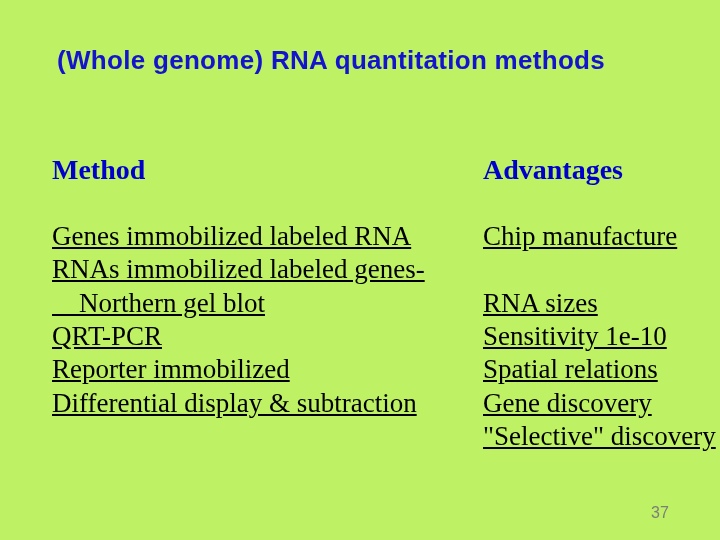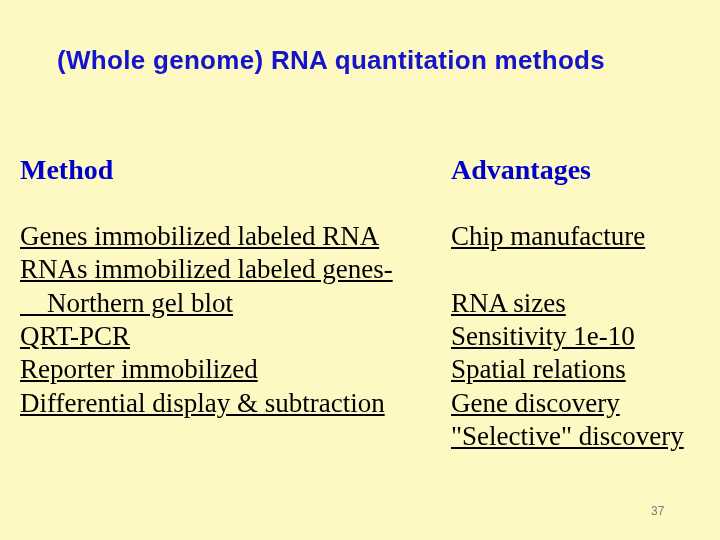--- a/index.html
+++ b/index.html
@@ -1,20 +1,20 @@
 <!DOCTYPE html>
 <html><head>
 <meta charset="utf-8">
 <style>
   html, body { margin: 0; padding: 0; }
   .slide {
     position: relative;
     width: 720px;
     height: 540px;
-    background: #fef9c3;
+    background: #bef264;
     overflow: hidden;
     font-family: "Liberation Serif", serif;
     color: #000000;
   }
   .slide-title {
     position: absolute;
     left: 57px;
     top: 45px;
     font-family: "Liberation Sans", sans-serif;
     font-weight: bold;
@@ -26,20 +26,21 @@
   }
   .columns {
     position: absolute;
     top: 153px;
     left: 0;
     width: 720px;
   }
   .col {
     position: absolute;
     top: 0;
+    margin-left: 32px;
   }
   .col-method { left: 20px; width: 430px; }
   .col-advantages { left: 451px; width: 265px; }
   .col-header {
     height: 33.4px;
     line-height: 33.4px;
     font-size: 28px;
     font-weight: bold;
     color: #0000CC;
     white-space: pre;
@@ -49,21 +50,21 @@
     line-height: 33.4px;
     font-size: 27px;
     white-space: pre;
     text-decoration: underline;
   }
   .page-number {
     position: absolute;
     left: 651px;
     top: 504px;
     font-family: "Liberation Sans", sans-serif;
-    font-size: 12px;
+    font-size: 16px;
     color: #7d7d7d;
   }
 </style>
 </head>
 <body>
 
 <div class="slide">
 
   <div class="slide-title">(Whole genome) RNA quantitation methods</div>
 

